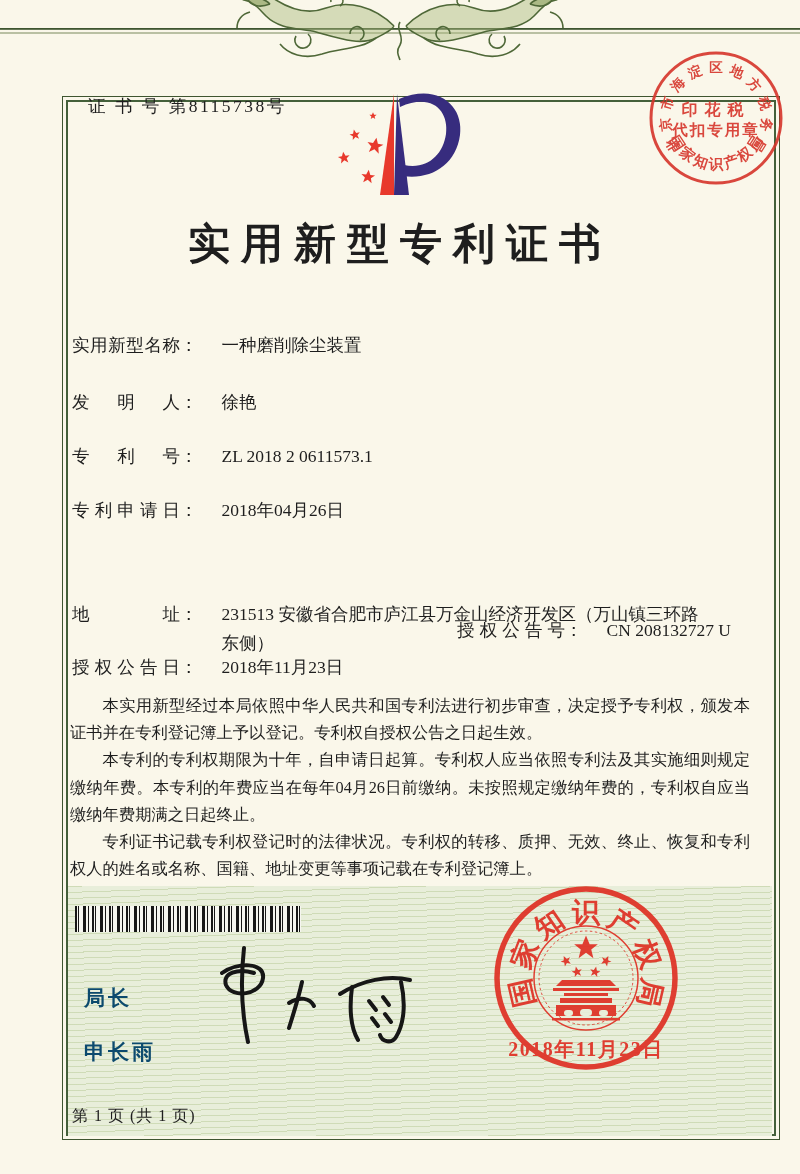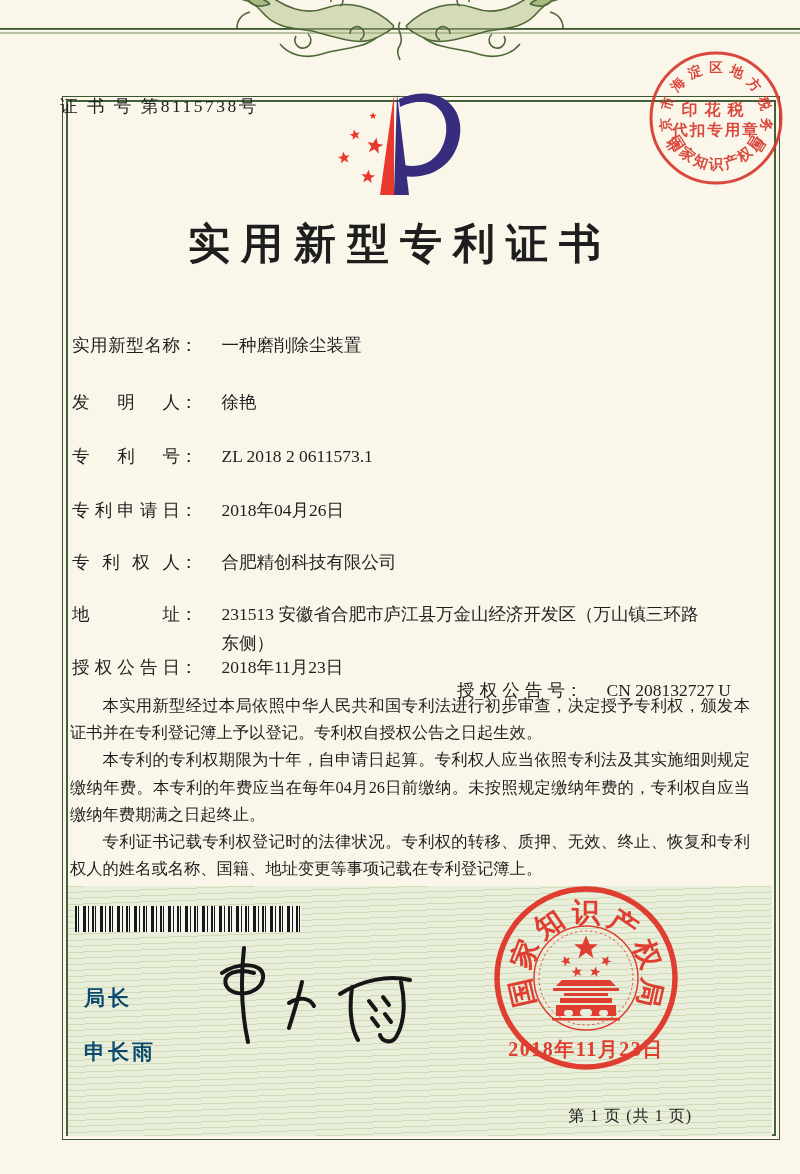--- a/index.html
+++ b/index.html
@@ -13,32 +13,32 @@
          border:1.6px solid #3e5530;}
   .frame::after{content:"";position:absolute;inset:3px;border:2.4px solid #44603a;}
   
   .green-band{position:absolute;left:68px;top:886px;width:704px;height:250px;
       background-color:#e8eeda;
       background-image:repeating-linear-gradient(178deg,rgba(148,175,101,.30) 0 1px,rgba(255,255,255,0) 1px 6px);}
   
   .barcode{position:absolute;left:75px;top:906px;width:226px;height:26px;
       background:repeating-linear-gradient(90deg,#171717 0 2px,#f6f6f0 2px 3px,#171717 3px 4px,#f6f6f0 4px 8px,#171717 8px 11px,#f6f6f0 11px 13px,#171717 13px 14px,#f6f6f0 14px 17px);}
   
-  .cert-no{left:60px;top:94px;font-size:17.5px;letter-spacing:2.5px;}
+  .cert-no{left:88px;top:94px;font-size:17.5px;letter-spacing:2.5px;}
   .doc-title{left:0;top:216px;width:100%;text-align:center;font-size:42px;
              font-weight:bold;letter-spacing:11px;}
   .row{left:72px;font-size:17.5px;line-height:29px;white-space:nowrap;}
   .flabel{display:inline-block;width:108px;text-align:justify;text-align-last:justify;font-family:Liberation Serif, serif;}
   .fvalue{margin-left:24px;}
   .row-address .fvalue{display:inline-block;width:478px;white-space:normal;vertical-align:top;}
   .body-text{left:70px;width:680px;font-size:16.3px;line-height:27.2px;text-align:justify;}
   .body-text p{margin:0;text-indent:2em;}
   .official{left:84px;font-family:"Liberation Sans",sans-serif;font-weight:bold;
             font-size:21px;letter-spacing:3px;color:#0c4a6e;}
-  .footer{left:72px;top:1106px;width:620px;text-align:right;font-size:16px;letter-spacing:1px;}
+  .footer{left:72px;top:1106px;width:620px;text-align:left;font-size:16px;letter-spacing:1px;}
   .seal-svg{left:486px;top:880px;opacity:.93;}
   .tax-stamp{left:640px;top:42px;opacity:.9;}
   .sig-svg{left:192px;top:940px;}
   svg text{font-family:"Liberation Serif",serif;}
 </style>
 </head>
 <body>
 
 <div class="page">
 
@@ -120,30 +120,27 @@
   </div>
   <div class="abs row" style="top:388px;">
     <span class="flabel">发明人</span><span>：</span><span class="fvalue">徐艳</span>
   </div>
   <div class="abs row" style="top:442px;">
     <span class="flabel">专利号</span><span>：</span><span class="fvalue">ZL 2018 2 0611573.1</span>
   </div>
   <div class="abs row" style="top:496px;">
     <span class="flabel">专利申请日</span><span>：</span><span class="fvalue">2018年04月26日</span>
   </div>
-  <div class="abs row" style="top:548px;">
-    <span class="flabel">专利权人</span><span>：</span><span class="fvalue">合肥精创科技有限公司</span>
-  </div>
   <div class="abs row row-address" style="top:600px;">
     <span class="flabel">地址</span><span>：</span><span class="fvalue">231513 安徽省合肥市庐江县万金山经济开发区（万山镇三环路东侧）</span>
   </div>
   <div class="abs row" style="top:653px;">
     <span class="flabel">授权公告日</span><span>：</span><span class="fvalue">2018年11月23日</span>
   </div>
-  <div class="abs row" style="left:457px;top:676px;">
+  <div class="abs row" style="left:457px;top:616px;">
     <span class="flabel">授权公告号</span><span>：</span><span class="fvalue">CN 208132727 U</span>
   </div>
 
   <div class="abs body-text" style="top:692px;">
     <p>本实用新型经过本局依照中华人民共和国专利法进行初步审查，决定授予专利权，颁发本证书并在专利登记簿上予以登记。专利权自授权公告之日起生效。</p>
     <p>本专利的专利权期限为十年，自申请日起算。专利权人应当依照专利法及其实施细则规定缴纳年费。本专利的年费应当在每年04月26日前缴纳。未按照规定缴纳年费的，专利权自应当缴纳年费期满之日起终止。</p>
     <p>专利证书记载专利权登记时的法律状况。专利权的转移、质押、无效、终止、恢复和专利权人的姓名或名称、国籍、地址变更等事项记载在专利登记簿上。</p>
   </div>
 
   <div class="abs official" style="top:984px;">局长</div>

